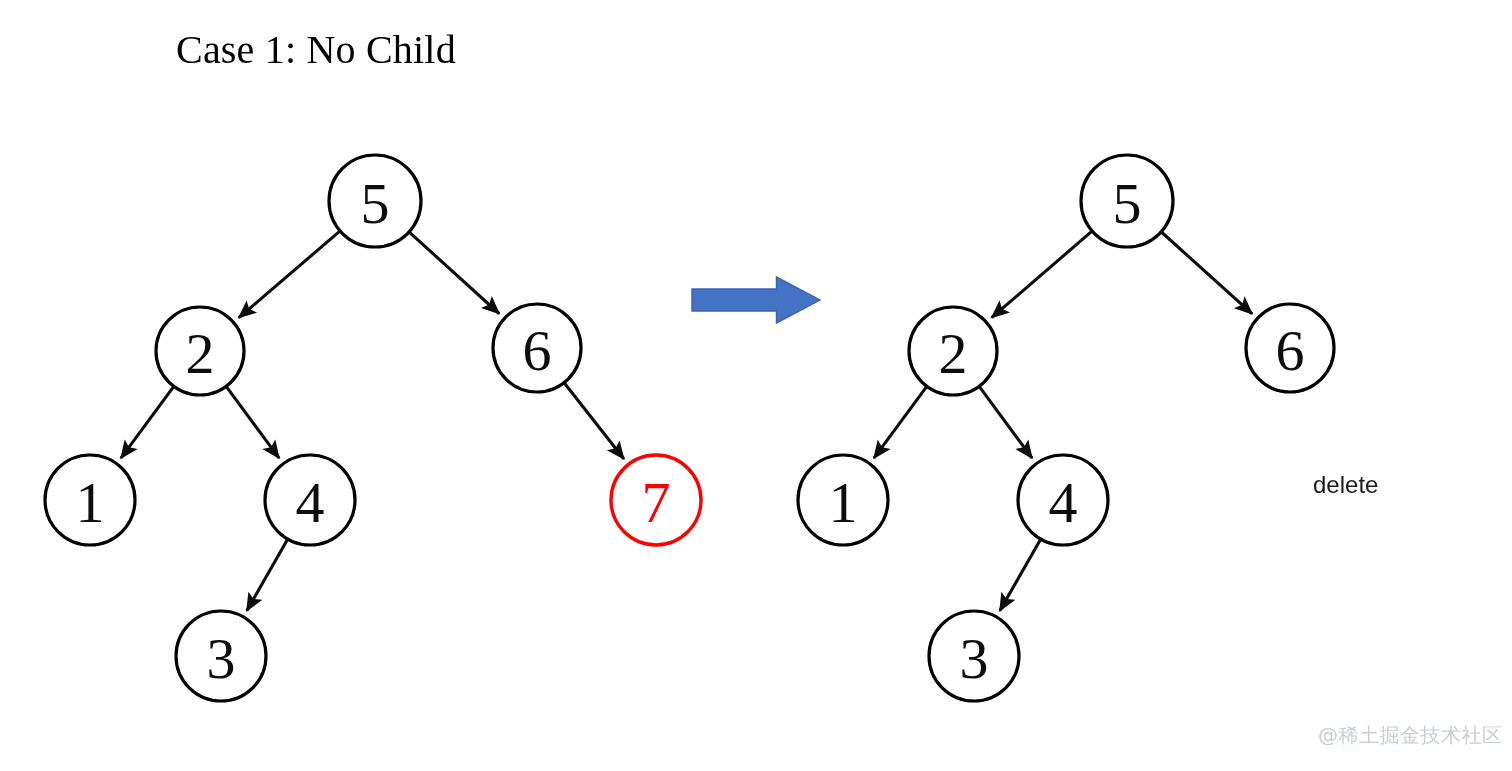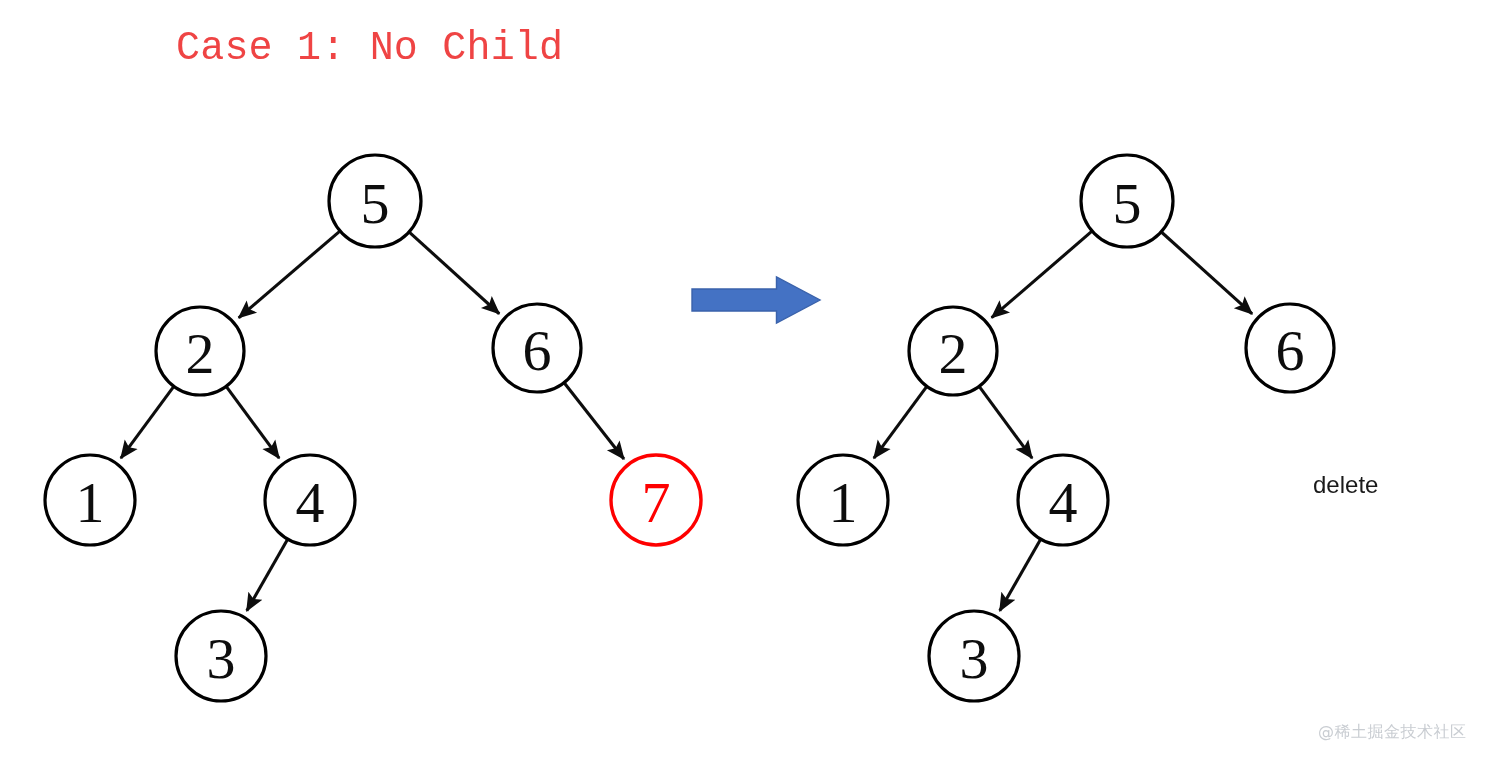--- a/index.html
+++ b/index.html
@@ -15,43 +15,43 @@
     position: relative;
     width: 1512px;
     height: 771px;
     background: #ffffff;
     overflow: hidden;
   }
   #title {
     position: absolute;
     left: 176px;
     top: 26px;
-    font-family: Liberation Mono, monospace;
+    font-family: Liberation Serif, serif;
     font-size: 40px;
     font-weight: 400;
-    color: #ef4444;
+    color: #000000;
     letter-spacing: 0.2px;
     white-space: nowrap;
   }
   #delete-label {
     position: absolute;
     left: 1313px;
     top: 471px;
     font-family: "Liberation Sans", sans-serif;
     font-size: 24px;
     font-weight: 400;
     color: #1a1a1a;
     white-space: nowrap;
   }
   #watermark {
     position: absolute;
     left: 1318px;
     top: 722px;
     font-family: "DejaVu Sans", sans-serif;
-    font-size: 16px;
+    font-size: 20px;
     color: #c9cdd2;
     white-space: nowrap;
     letter-spacing: 0.5px;
   }
   svg.tree-layer {
     position: absolute;
     left: 0;
     top: 0;
     width: 1512px;
     height: 771px;

